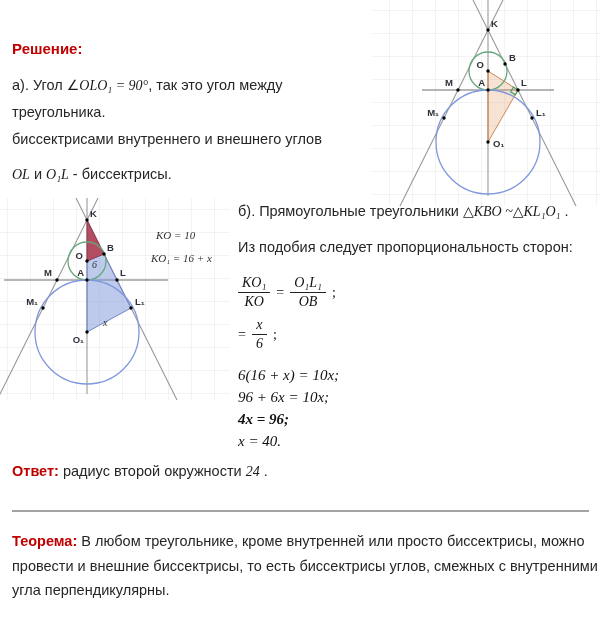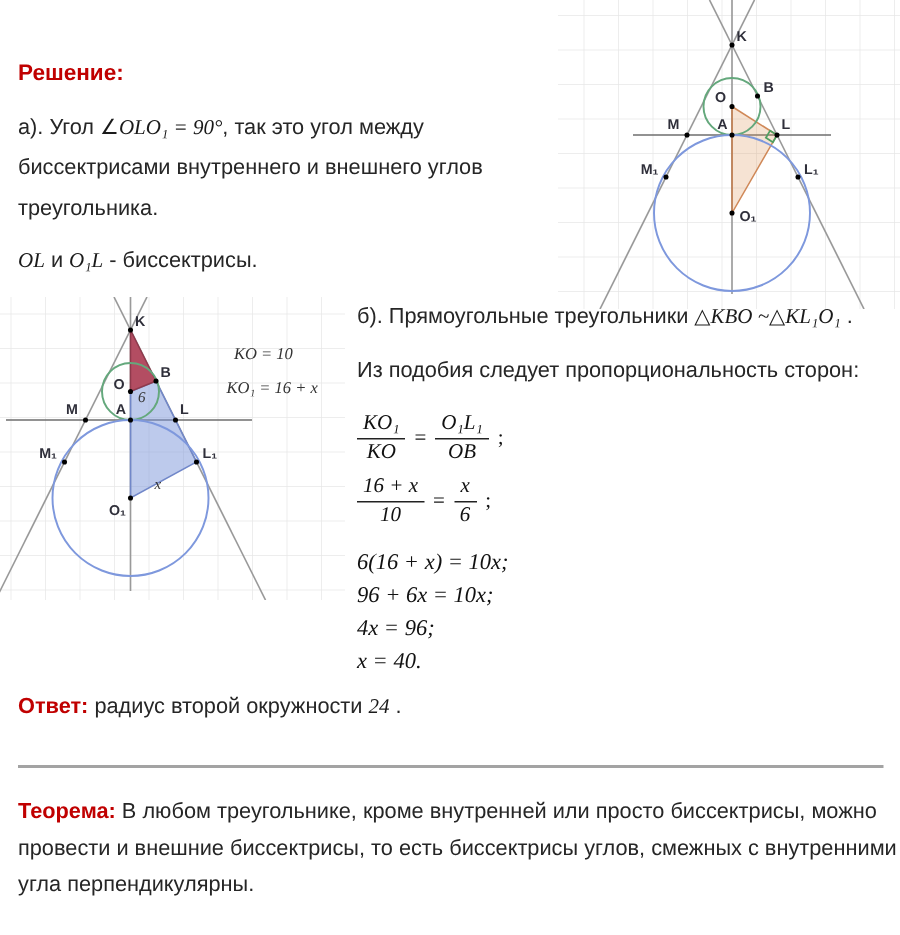--- a/index.html
+++ b/index.html
@@ -69,22 +69,22 @@
     <text x="121" y="147">O₁</text>
   </svg>
 </div>
 
 <div class="abs red" style="left:12px;top:40px;font-size:15px;">Решение:</div>
 
 <div class="abs para" style="left:12px;top:72px;width:360px;">
   <div>
     <span>а). Угол </span><span class="math">∠OLO₁ = 90°</span><span>, так это угол между</span>
   </div>
+  <div>треугольника.</div>
   <div>биссектрисами внутреннего и внешнего углов</div>
-  <div>треугольника.</div>
 </div>
 
 <div class="abs" style="left:12px;top:166px;">
   <span class="math">OL</span><span> и </span><span class="math">O₁L</span><span> - биссектрисы.</span>
 </div>
 
 <div class="abs" style="left:0;top:198px;width:230px;height:202px;">
   <svg width="230" height="202" viewBox="0 0 230 202">
     <defs>
       <pattern id="grid2" width="23" height="23" x="7" y="11" patternUnits="userSpaceOnUse">
@@ -145,35 +145,31 @@
     </span>
     <span class="eq-sign">=</span>
     <span class="frac">
       <span class="num">O₁L₁</span>
       <span class="den">OB</span>
     </span>
     <span class="eq-sign">;</span>
   </div>
 
   <div class="abs frac-row" style="left:0;top:114px;">
-    <span class="frac">
-      <span class="num">16 + x</span>
-      <span class="den">10</span>
-    </span>
     <span class="eq-sign">=</span>
     <span class="frac">
       <span class="num">x</span>
       <span class="den">6</span>
     </span>
     <span class="eq-sign">;</span>
   </div>
 
   <div class="abs eq" style="left:0;top:164px;">6(16 + x) = 10x;</div>
   <div class="abs eq" style="left:0;top:186px;">96 + 6x = 10x;</div>
-  <div class="abs eq" style="left:0;top:208px;">4x = 96;</div>
+  <div class="abs eq" style="left:0;top:208px;font-weight:bold;">4x = 96;</div>
   <div class="abs eq" style="left:0;top:230px;">x = 40.</div>
 </div>
 
 <div class="abs" style="left:12px;top:463px;">
   <span class="red">Ответ:</span><span> радиус второй окружности </span><span class="math">24</span><span> .</span>
 </div>
 
 <div class="abs hrule" style="left:12px;top:510px;width:577px;"></div>
 
 <div class="abs" style="left:12px;top:529px;width:585px;">

